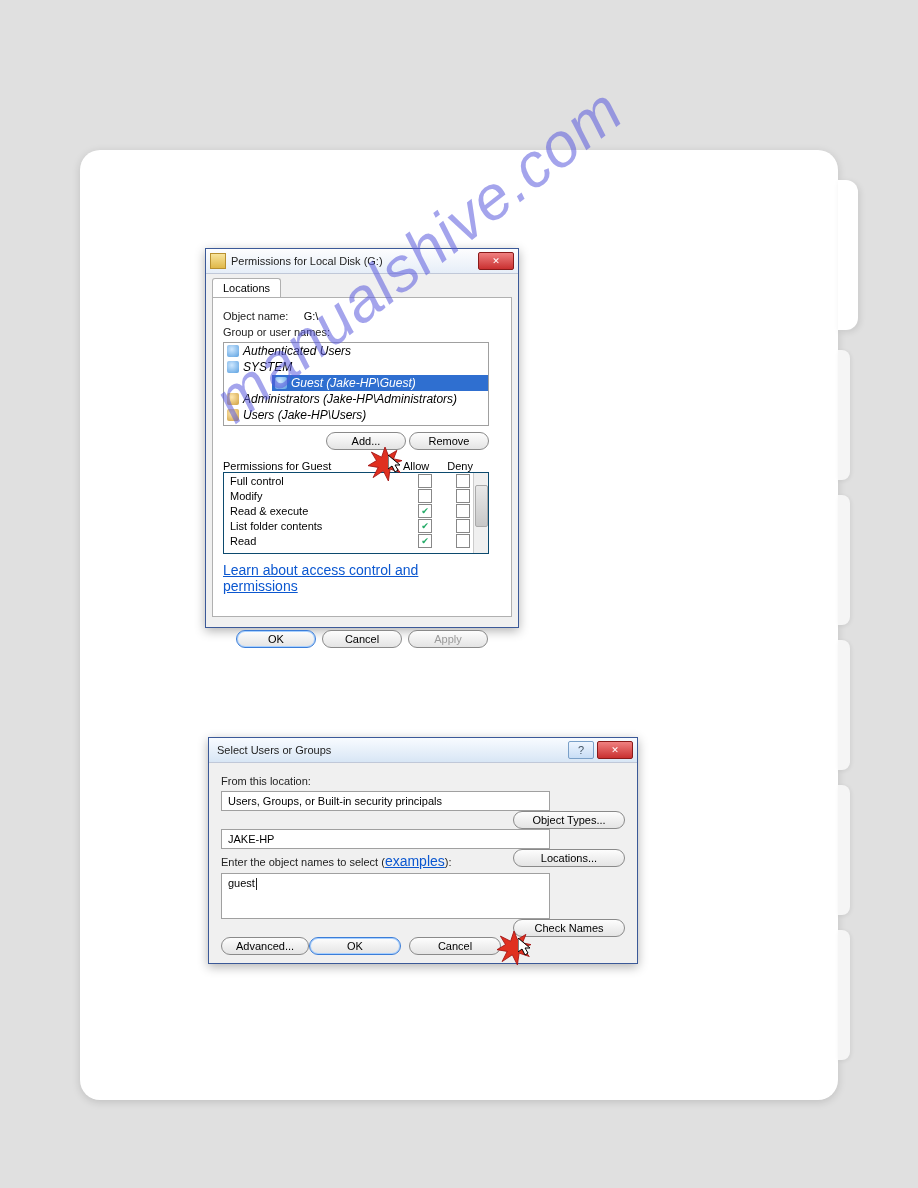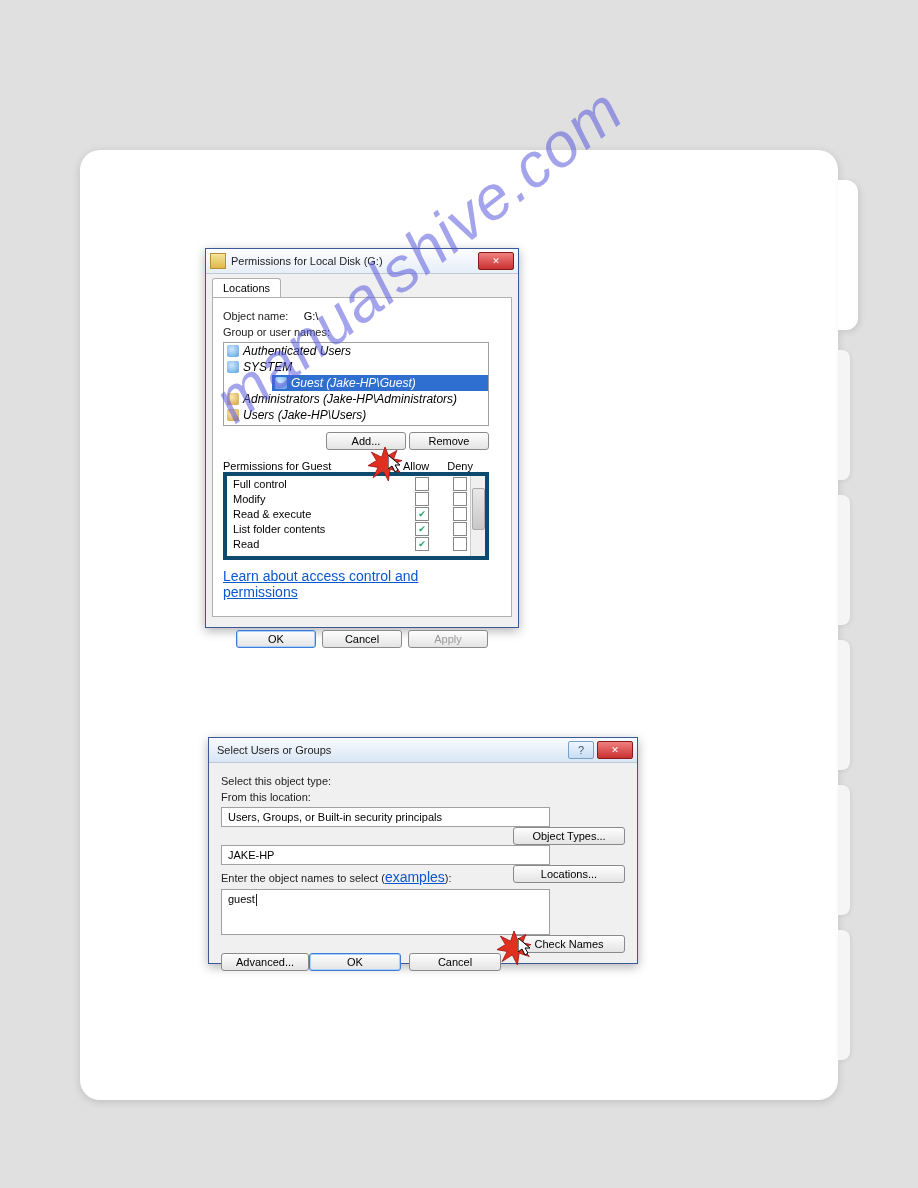--- a/index.html
+++ b/index.html
@@ -138,36 +138,36 @@
     background: radial-gradient(circle at 40% 35%, #ffe8b0, #d0a040);
     border-radius: 2px;
     flex: 0 0 12px;
   }
   .btn {
     display: inline-flex;
     align-items: center;
     justify-content: center;
     background: linear-gradient(#fdfdfd,#e4e4e4);
     border: 1px solid #8a8a8a;
-    border-radius: 3px;
+    border-radius: 9px;
     padding: 2px 14px;
     font-size: 11px;
     min-width: 50px;
     cursor: default;
   }
   .btn.default { border: 1px solid #3b7dd8; box-shadow: 0 0 0 1px #a8d0ff inset; }
   .btn.disabled { color: #9a9a9a; }
   .btn-row { text-align: right; margin-top: 6px; }
   .perm-header {
     display: flex; justify-content: space-between;
     margin-top: 10px; font-size: 11px;
   }
   .perm-header .cols { display: flex; gap: 18px; margin-right: 16px;}
   .perm-list {
-    border: 4px solid #0c4a6e;
+    border: 1px solid #0c4a6e;
     height: 80px;
     overflow: hidden;
     background: #fff;
     position: relative;
   }
   .perm-row {
     display: flex; align-items: center;
     padding: 0 6px;
     font-size: 11px;
     height: 15px;
@@ -349,21 +349,20 @@
     </svg>
 </div>
 
 <div class="dlg dlg2">
   <div class="titlebar">
     <span class="tb-title" style="padding-left:4px">Select Users or Groups</span>
     <span class="help-btn">?</span>
     <span class="tb-close">✕</span>
   </div>
   <div class="dlg2-body">
-    <div class="row label">Select this object type:</div>
     <div class="row label">From this location:</div>
     <div class="row">
       <span class="fld">Users, Groups, or Built-in security principals</span>
       <span class="btn side-btn">Object Types...</span>
     </div>
     <div class="row">
       <span class="fld">JAKE-HP</span>
       <span class="btn side-btn">Locations...</span>
     </div>
     <div class="row label">

